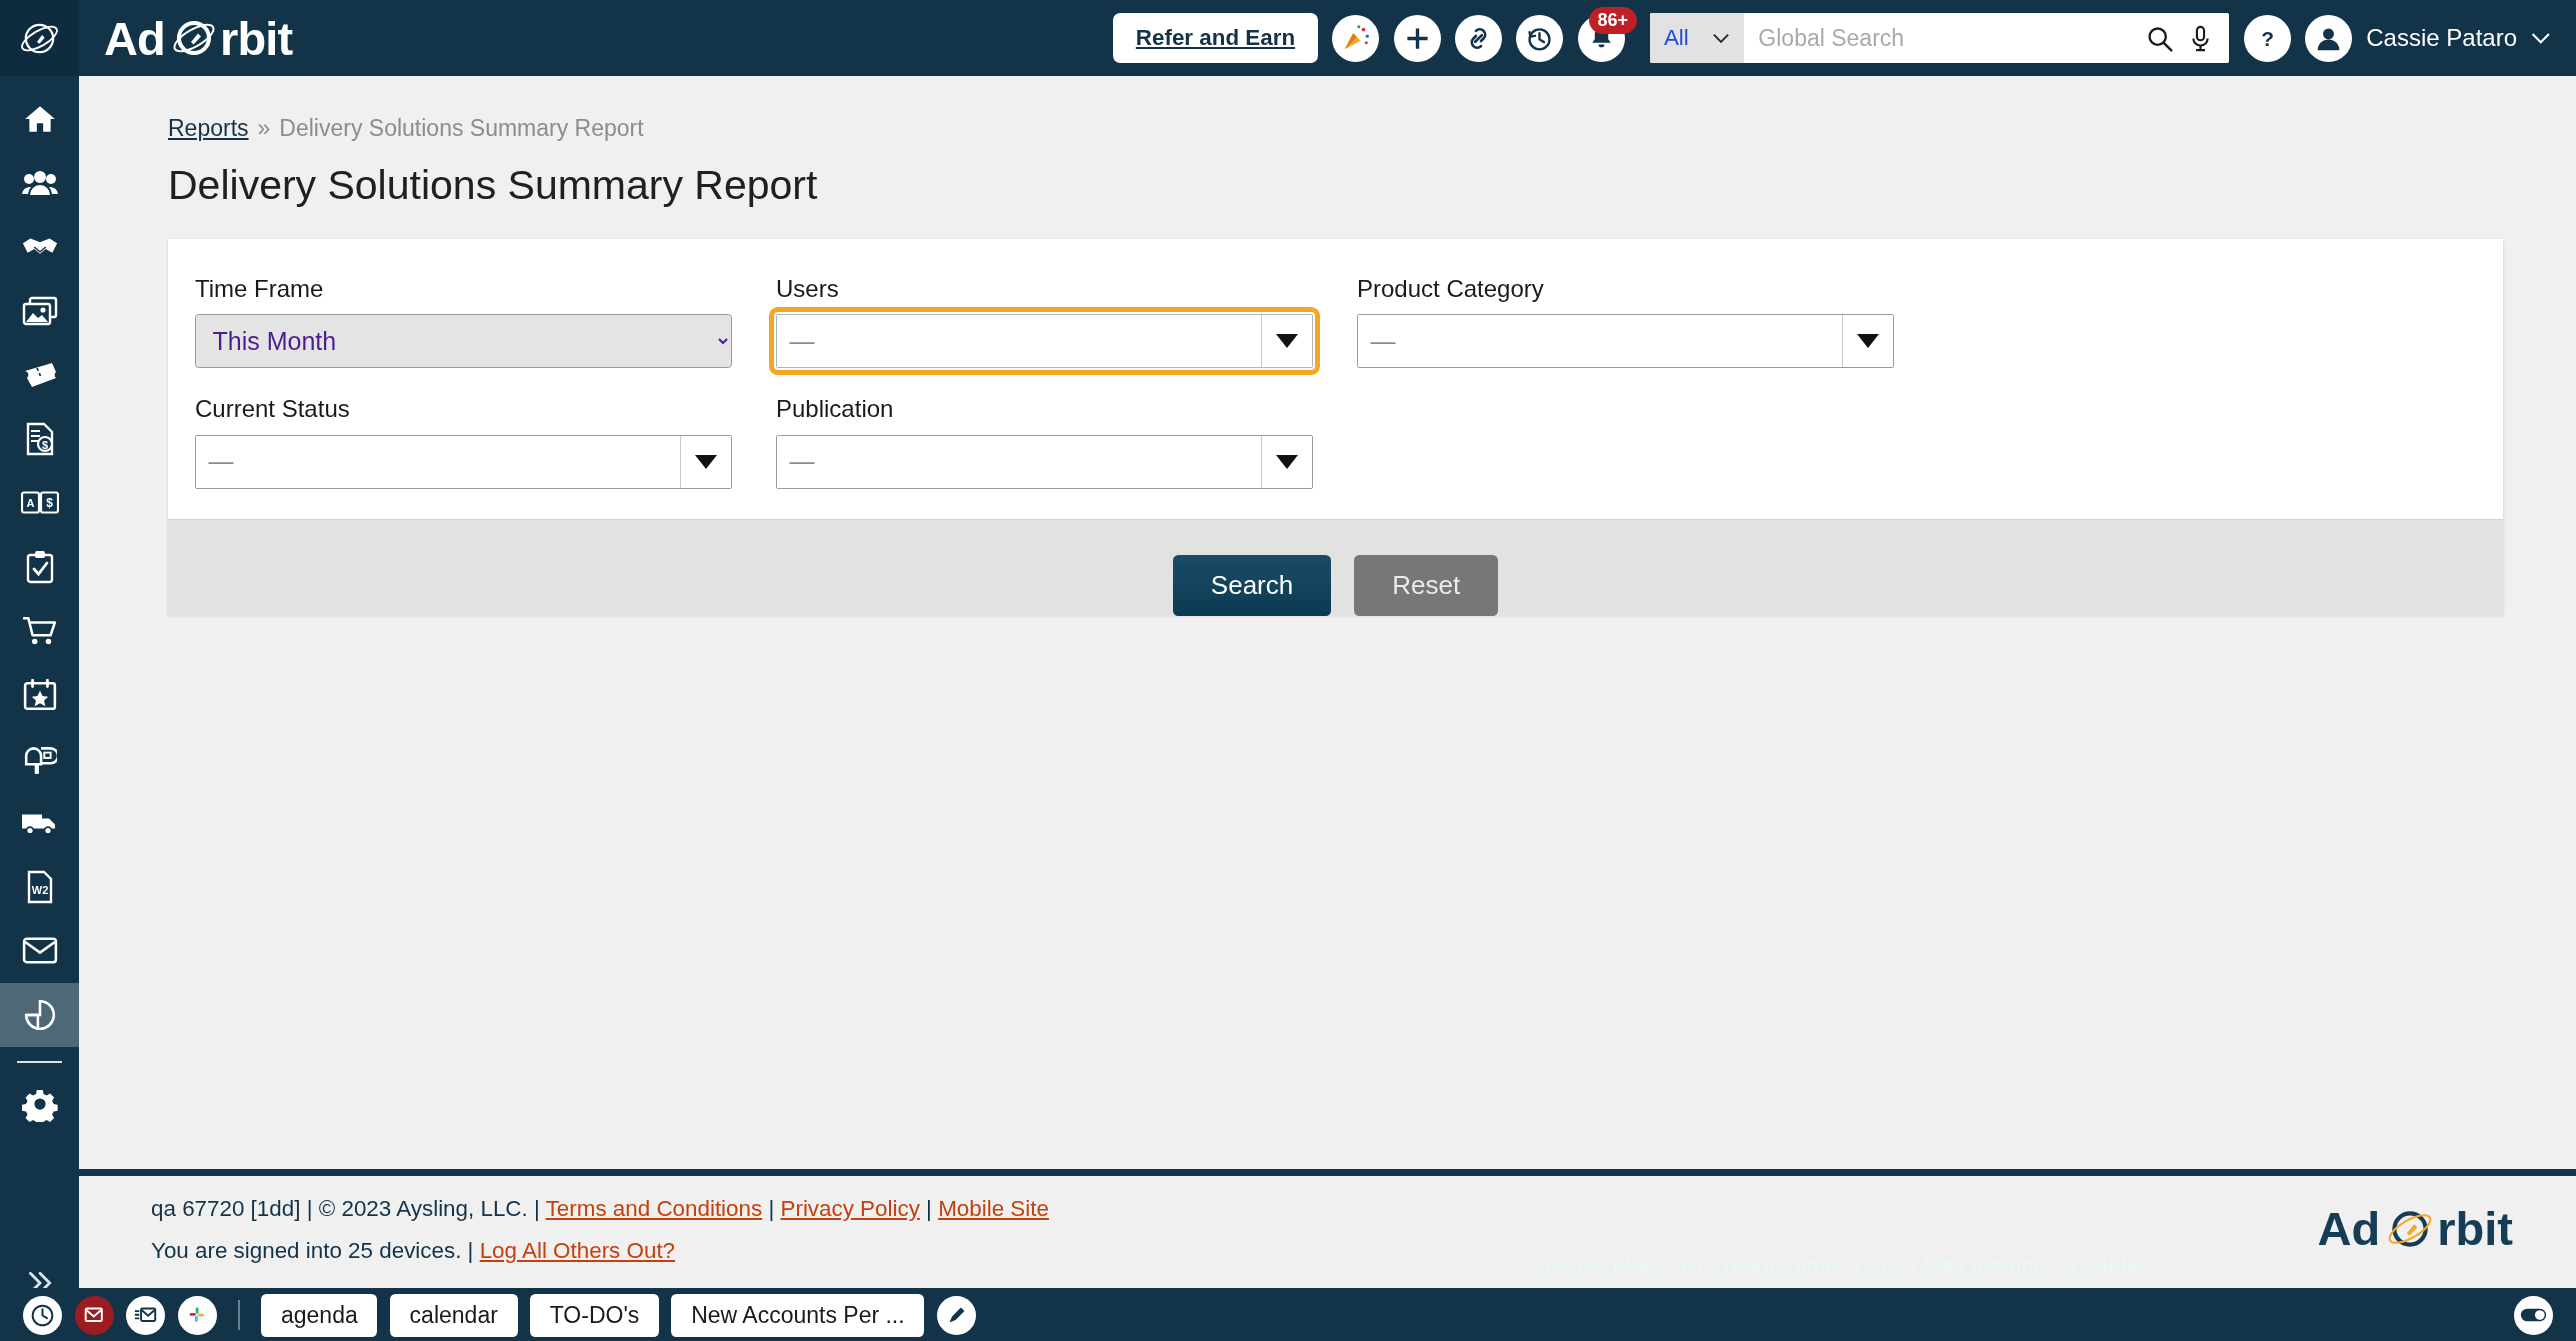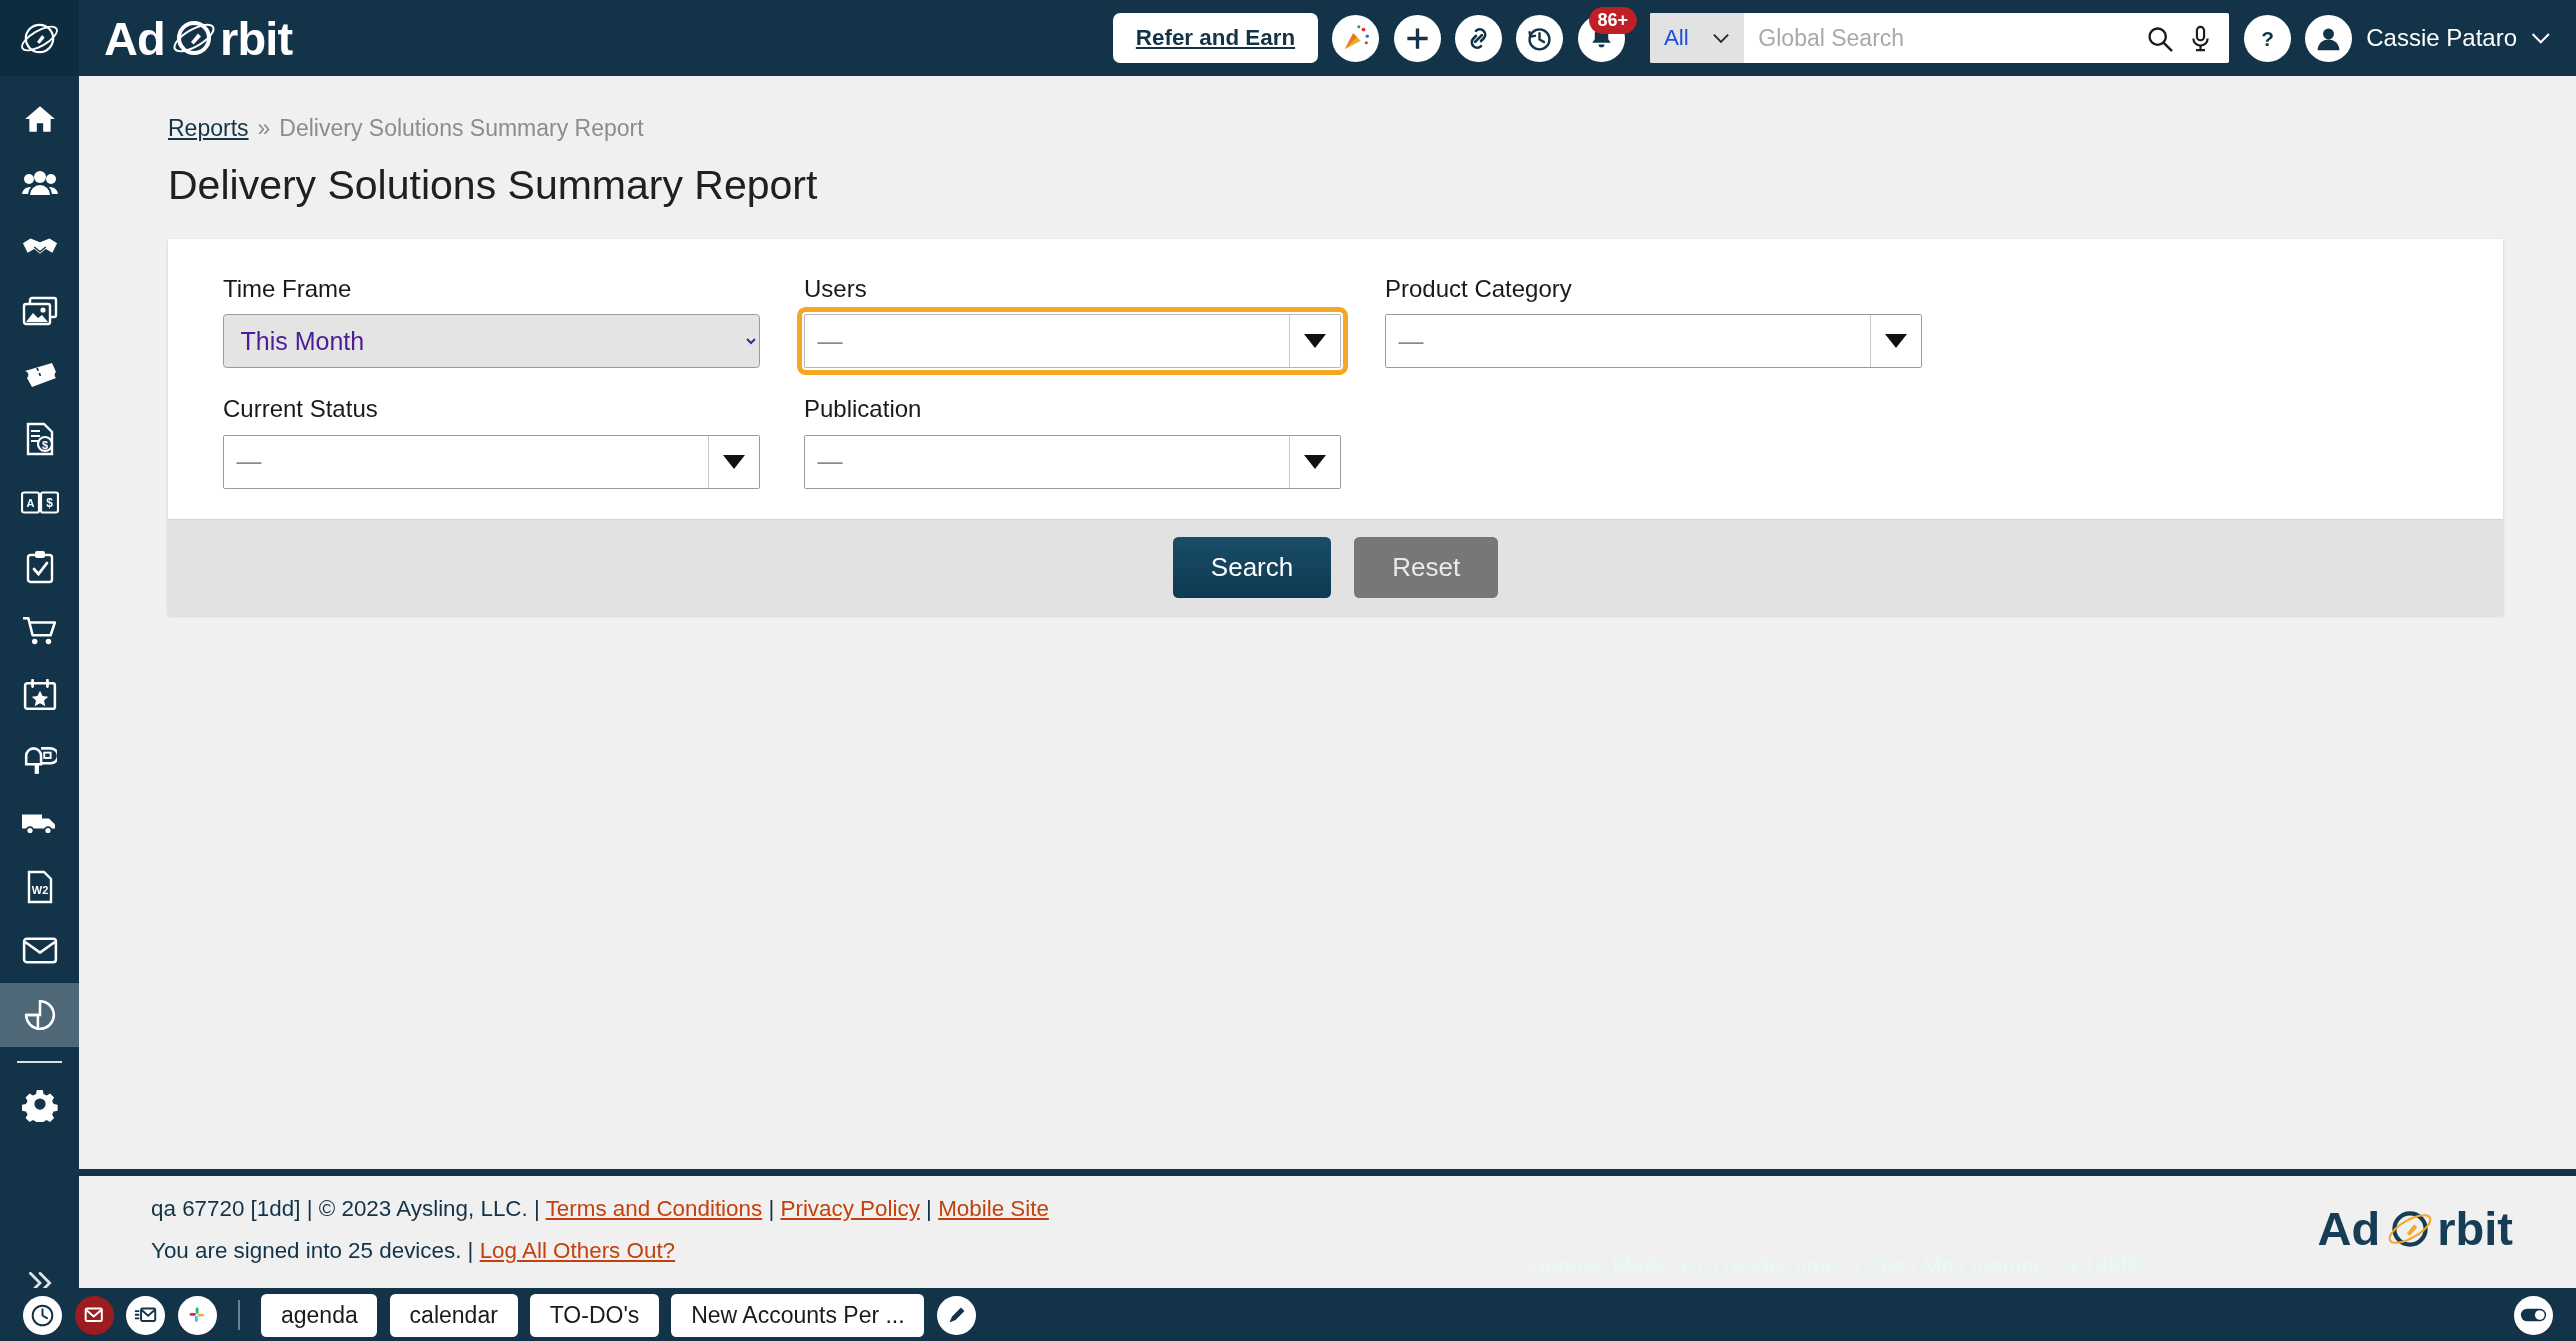--- a/index.html
+++ b/index.html
@@ -92,21 +92,21 @@
   }
   .page-title {
     font-size: 41px; color: #202020; margin-top: 19.7px; font-weight: 400;
   }
 
   
   .panel {
     margin-top: 30px; background: #ffffff; width: 2335px;
     box-shadow: 0 0.9px 2.7px rgba(0,0,0,.18);
   }
-  .panel-body { padding: 36px 27px 30px 27px; margin-left: 28px; }
+  .panel-body { padding: 36px 27px 30px 27px; }
   .form-row { display: flex; }
   .form-row + .form-row { margin-top: 27px; }
   .field { width: 581px; flex: none; }
   .field-label { font-size: 24px; color: #1a1a1a; margin-bottom: 11.6px; display: block; }
 
   select.native-select {
     width: 537px; height: 54px; font-size: 25px; padding: 0 12.5px;
     background: #e4e4e4; border: 0.9px solid #9a9a9a; border-radius: 3.6px;
     color: #4c1d95; font-family: "Liberation Sans", sans-serif; cursor: pointer;
   }
@@ -127,21 +127,21 @@
     border-top: 14.3px solid #111;
   }
   .combo.focused {
     outline: 5.4px solid #f5a623; outline-offset: 2.7px; border-color: #b5b5b5;
   }
   .field.service .service-note {
     font-size: 25px; font-style: italic; color: #111; margin-top: 19.7px;
   }
 
   .panel-footer {
-    background: #e2e2e2; height: 97px; display: flex; align-items: center;
+    background: #e2e2e2; height: 97px; display: flex; align-items: flex-end;
     justify-content: center; gap: 23px; border-top: 0.9px solid #d3d3d3;
   }
   .btn {
     font-size: 26px; color: #ffffff; border: none; border-radius: 5.4px;
     padding: 15px 38px; cursor: pointer; font-family: "Liberation Sans", sans-serif;
   }
   .btn-search { background: linear-gradient(#1a4c68, #0d3a52); }
   .btn-reset { background: #777777; color: #eaeaea; }
 
   

